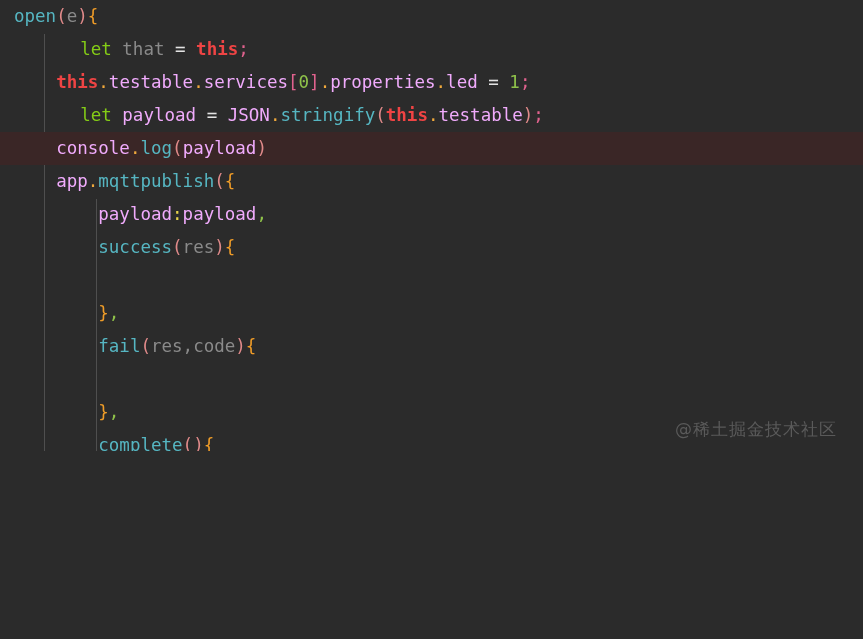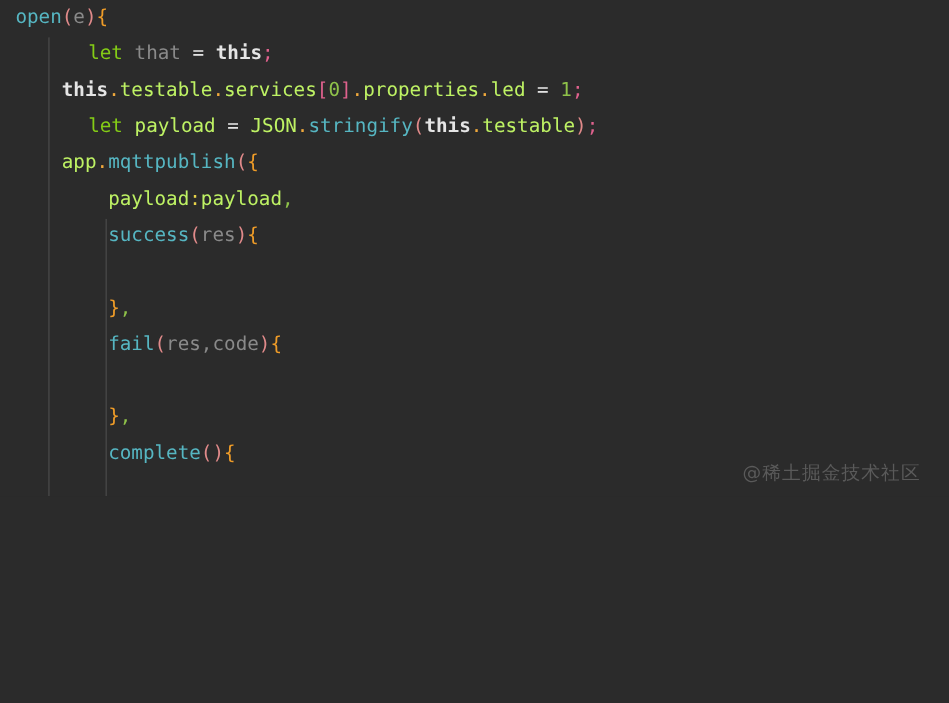--- a/index.html
+++ b/index.html
@@ -55,22 +55,22 @@
   .line.hl {
     background: #3a2626;
   }
 
   
   .t-fn      { color: #56b6c2; }
   .t-paren   { color: #e08a8a; }
   .t-param   { color: #8a8a8a; }
   .t-brace   { color: #ef9c28; }
   .t-kw      { color: #84cc16; font-weight: normal; margin-left: 24px; }
-  .t-this    { color: #e5e5e5; font-weight: bold; }
-  .t-ident   { color: #bef264; margin-top: 32px; }
+  .t-this    { color: #ef4444; font-weight: bold; }
+  .t-ident   { color: #f0abfc; margin-top: 32px; }
   .t-dot     { color: #f0a93c; }
   .t-num     { color: #8fc24a; }
   .t-punc    { color: #8fc24a; }
   .t-op      { color: #e3e3e3; }
   .t-bracket { color: #e0628e; }
   .t-colon   { color: #e8d44a; }
   .t-semi    { color: #e0628e; }
   .t-rparen-p{ color: #c98aa8; }
 
   
@@ -98,20 +98,21 @@
   <div id="code">
 
     <div class="line"><span class="txt"><span class="t-fn">open</span><span class="t-paren">(</span><span class="t-param">e</span><span class="t-paren">)</span><span class="t-brace">{</span></span></div>
 
     <div class="line"><span class="txt">    <span class="t-kw">let</span> <span class="t-param">that</span> <span class="t-op">=</span> <span class="t-this">this</span><span class="t-semi">;</span></span></div>
 
     <div class="line"><span class="txt">    <span class="t-this">this</span><span class="t-dot">.</span><span class="t-ident">testable</span><span class="t-dot">.</span><span class="t-ident">services</span><span class="t-bracket">[</span><span class="t-num">0</span><span class="t-bracket">]</span><span class="t-dot">.</span><span class="t-ident">properties</span><span class="t-dot">.</span><span class="t-ident">led</span> <span class="t-op">=</span> <span class="t-num">1</span><span class="t-semi">;</span></span></div>
 
     <div class="line"><span class="txt">    <span class="t-kw">let</span> <span class="t-ident">payload</span> <span class="t-op">=</span> <span class="t-ident">JSON</span><span class="t-dot">.</span><span class="t-fn">stringify</span><span class="t-paren">(</span><span class="t-this">this</span><span class="t-dot">.</span><span class="t-ident">testable</span><span class="t-paren">)</span><span class="t-semi">;</span></span></div>
 
+    <div class="line hl"><span class="txt">    <span class="t-ident">console</span><span class="t-dot">.</span><span class="t-fn">log</span><span class="t-paren">(</span><span class="t-ident">payload</span><span class="t-paren">)</span></span></div>
 
     <div class="line"><span class="txt">    <span class="t-ident">app</span><span class="t-dot">.</span><span class="t-fn">mqttpublish</span><span class="t-paren">(</span><span class="t-brace">{</span></span></div>
 
 
     <div class="line"><span class="txt">        <span class="t-ident">payload</span><span class="t-colon">:</span><span class="t-ident">payload</span><span class="t-punc">,</span></span></div>
 
     <div class="line"><span class="txt">        <span class="t-fn">success</span><span class="t-paren">(</span><span class="t-param">res</span><span class="t-paren">)</span><span class="t-brace">{</span></span></div>
 
     <div class="line"><span class="txt"> </span></div>
 

